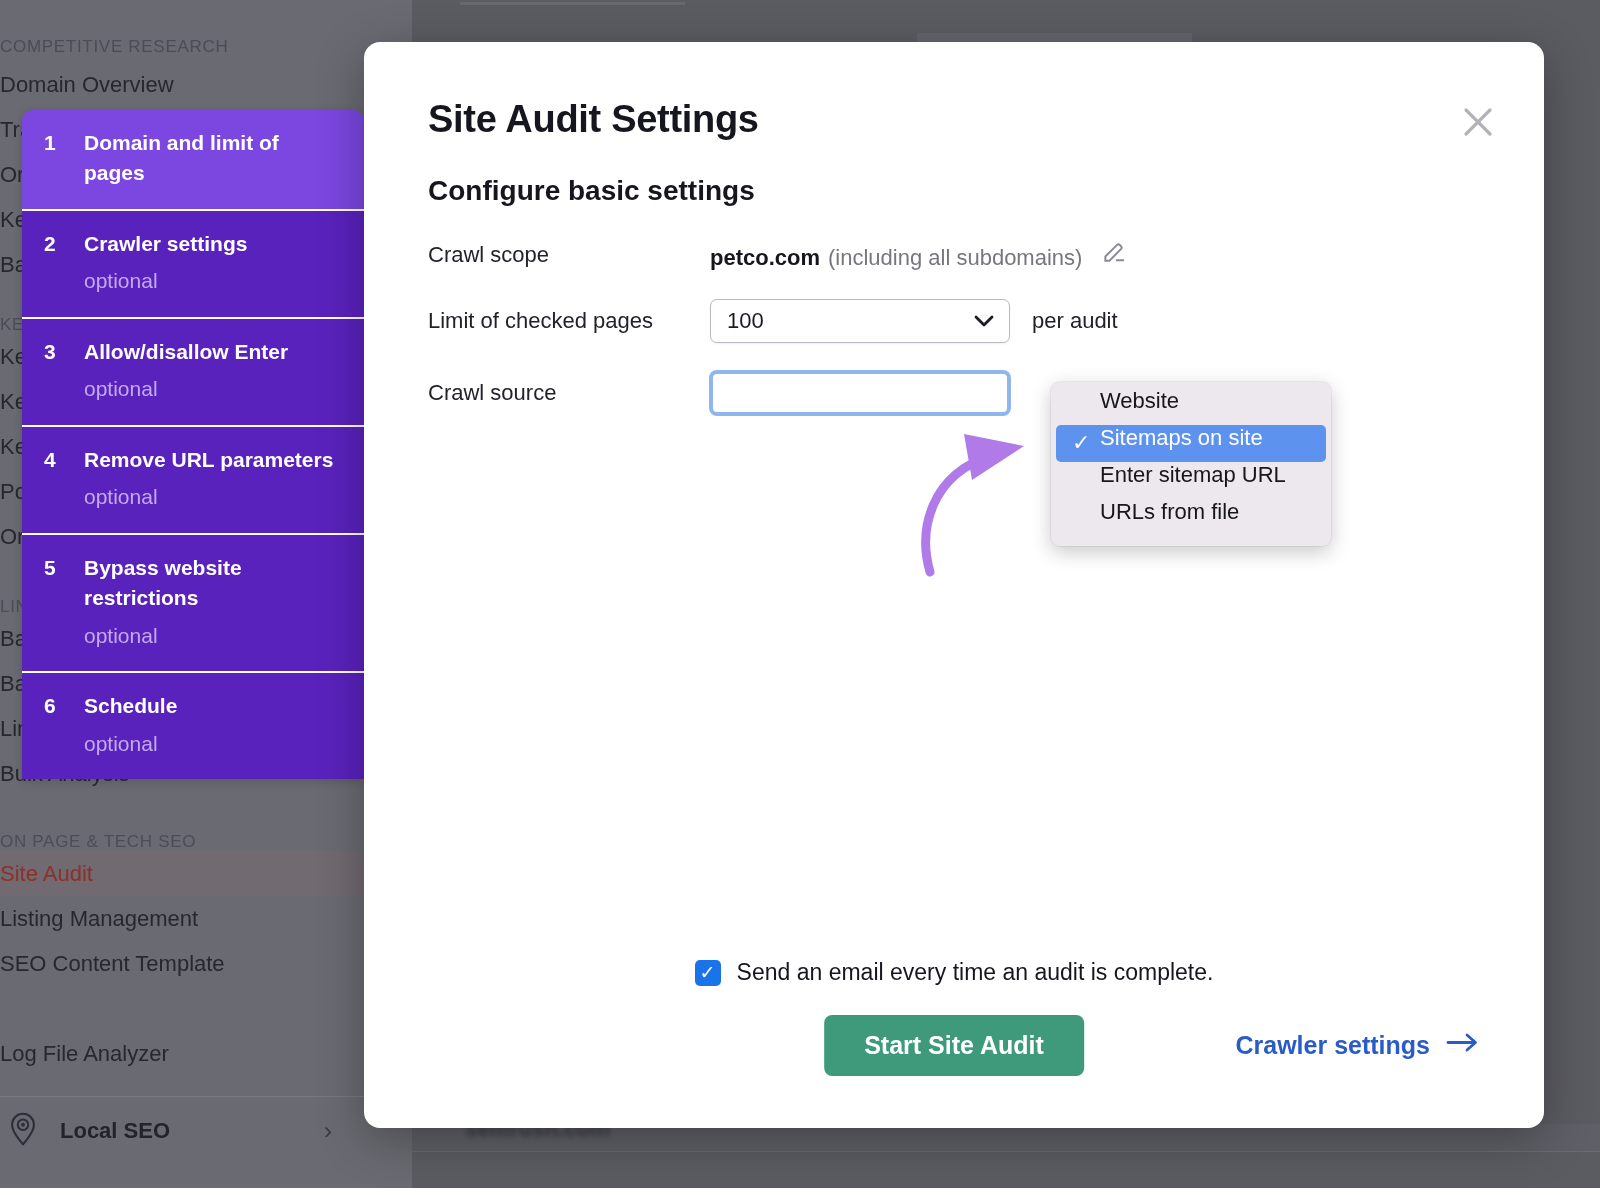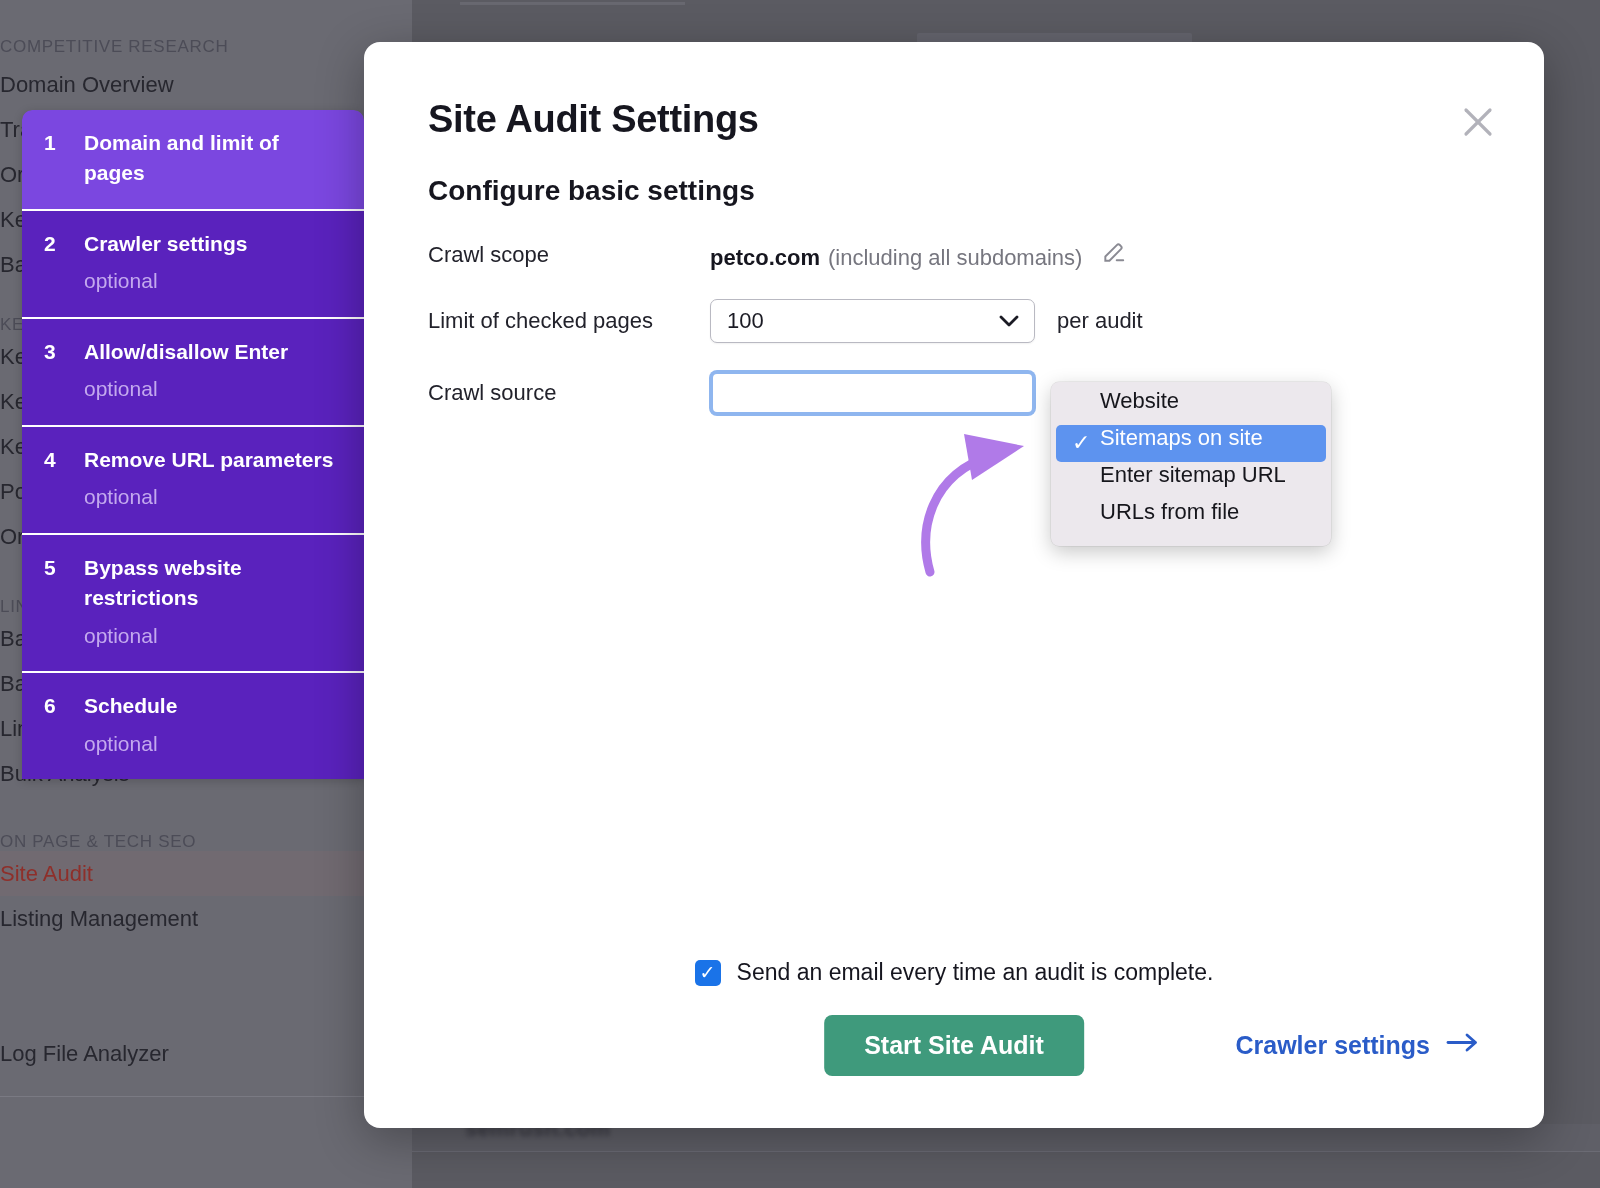--- a/index.html
+++ b/index.html
@@ -132,21 +132,21 @@
   }
   .form-label {
     width: 282px; flex: 0 0 282px;
     font-size: 22px; color: #22222b;
   }
   .scope-domain { font-size: 22px; font-weight: 700; color: #16161f; }
   .scope-note { font-size: 22px; color: #76767f; margin-left: 8px; }
   .scope-edit { margin-left: 14px; display: inline-flex; align-items: center; cursor: pointer; }
 
   .select-box {
-    width: 325px; height: 44px;
+    width: 300px; height: 44px;
     border: 1px solid #b9b9c2; border-radius: 7px;
     background: #ffffff;
     display: flex; align-items: center; justify-content: space-between;
     padding: 0 14px 0 16px;
     font-size: 22px; color: #1b1b24;
     box-shadow: 0 1px 2px rgba(0,0,0,.06);
     cursor: pointer;
   }
   .select-box.focused {
     border: 3px solid #8fb6ef; box-shadow: 0 0 0 1px #8fb6ef;
@@ -279,26 +279,40 @@
         </div>
         <div class="sb-row" style="top: 819px;">
           <span class="sb-section">ON PAGE &amp; TECH SEO</span>
         </div>
         <div class="sb-row sb-active" style="top: 851px;">
           <span class="sb-item">Site Audit</span>
         </div>
         <div class="sb-row" style="top: 896px;">
           <span class="sb-item">Listing Management</span>
         </div>
+        <div class="sb-row" style="top: 941px;">
+          <span class="sb-item">SEO Content Template</span>
+        </div>
         <div class="sb-row" style="top: 1031px;">
           <span class="sb-item">Log File Analyzer</span>
         </div>
       </div>
 
     <div class="sb-divider" style="top:1096px;"></div>
+    <div class="sb-local">
+      <span>
+        <svg width="30" height="34" viewBox="0 0 24 28" fill="none">
+          <path d="M12 1.5c-5 0-9 4-9 9 0 6.5 9 16 9 16s9-9.5 9-16c0-5-4-9-9-9z" stroke="#2e2e38" stroke-width="1.7" fill="none"></path>
+          <circle cx="12" cy="10.5" r="4.3" stroke="#2e2e38" stroke-width="1.7" fill="none"></circle>
+          <circle cx="12" cy="10.5" r="1.6" fill="#2e2e38"></circle>
+        </svg>
+      </span>
+      <span class="sb-local-label">Local SEO</span>
+      <span class="sb-chevron">›</span>
+    </div>
   </div>
 
   <div class="steps" id="steps">
       <div class="step active">
         <div class="step-num">1</div>
         <div class="step-body">
           <div class="step-title">Domain and limit of pages</div>
         </div>
       </div>
       <div class="step">

